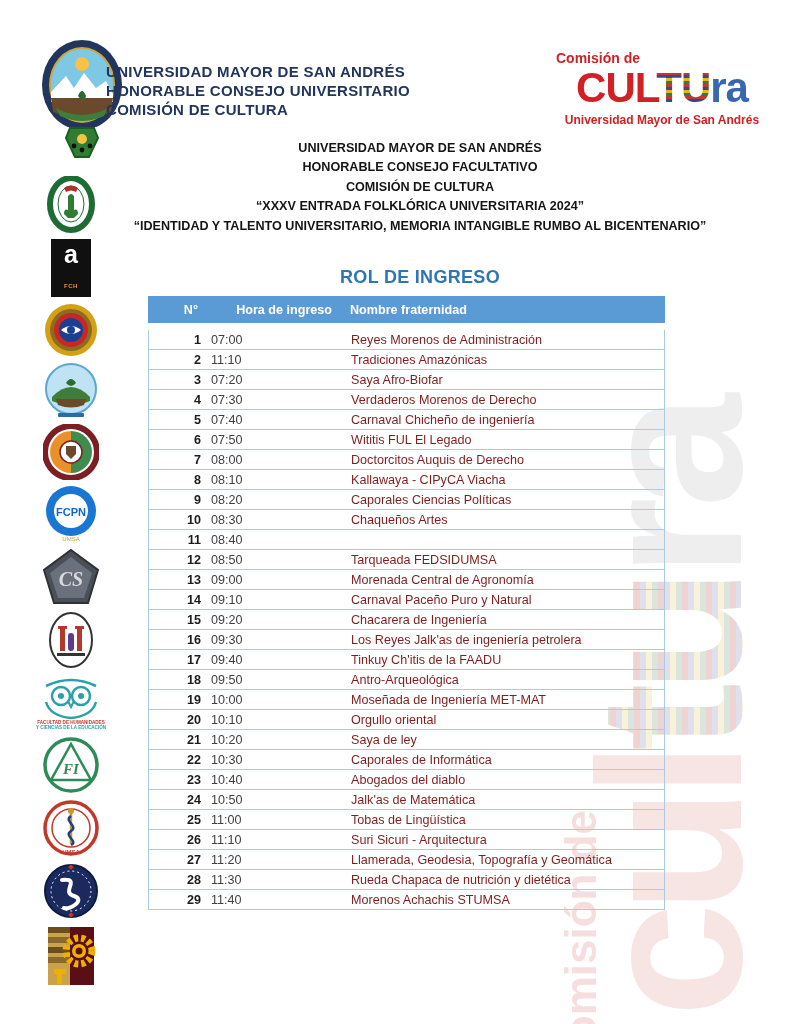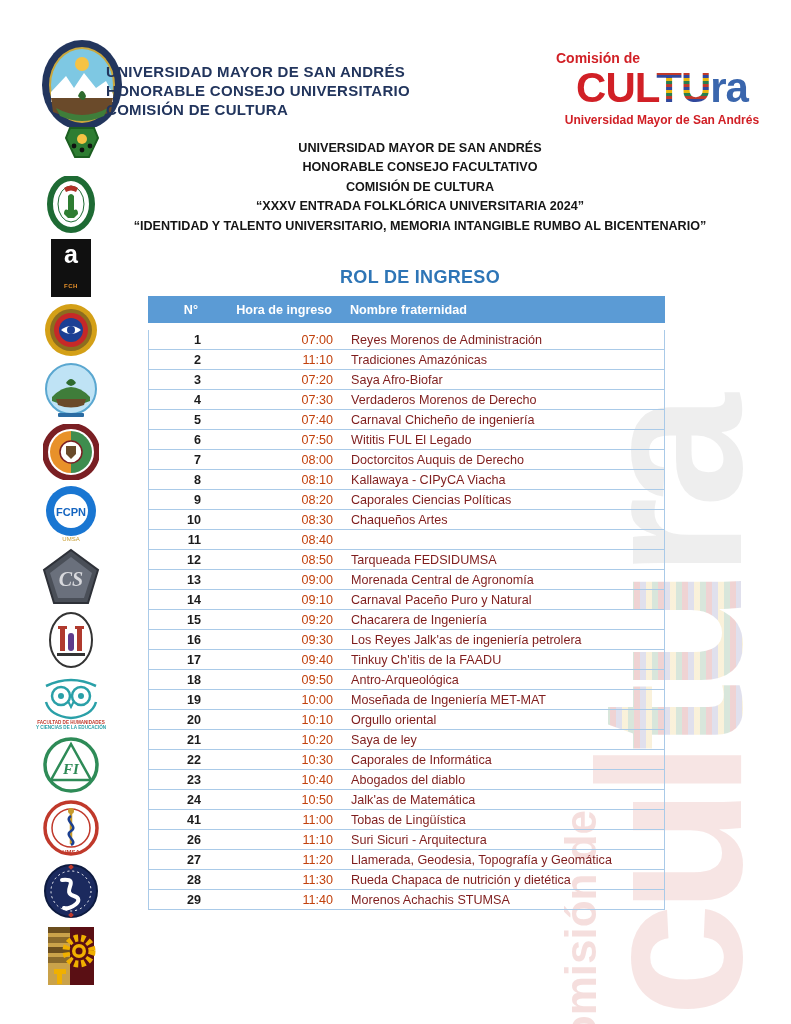--- a/index.html
+++ b/index.html
@@ -67,21 +67,21 @@
   .rol-table { position:absolute; left:148px; top:296px; width:517px; }
   .thead { display:grid; grid-template-columns:62px 130px 1fr; height:27px;
            background:#5b9bd5; color:#fff; font-size:12.6px; font-weight:700; align-items:center; }
   .th-n { text-align:right; padding-right:12px; }
   .th-h { text-align:right; padding-right:8px; }
   .th-f { text-align:left; padding-left:10px; }
   .tbody { margin-top:7px; border-left:1px solid #aacae8; border-right:1px solid #aacae8; }
   .tr { display:grid; grid-template-columns:62px 130px 1fr; height:20px; align-items:center;
         border-bottom:1px solid #aacae8; font-size:12.6px; color:#333; }
   .td-n { text-align:right; padding-right:10px; font-weight:700; color:#1c1c1c; }
-  .td-h { text-align:right; padding-right:8px; color:#c2410c; }
+  .td-h { padding-right:8px; color:#404040; }
   .td-f { text-align:left; padding-left:10px; color:#7f1d1d; white-space:nowrap; }
 </style>
 </head>
 <body>
 
 <div class="page">
 
   <div class="wm-word"><span class="wm-cul">cul</span><span class="wm-tu">tu</span><span class="wm-ra">ra</span></div>
   <div class="wm-comision">Comisión de</div>
 
@@ -412,21 +412,21 @@
     <div class="td-f">Abogados del diablo</div>
   </div>
 
   <div class="tr">
     <div class="td-n">24</div>
     <div class="td-h">10:50</div>
     <div class="td-f">Jalk'as de Matemática</div>
   </div>
 
   <div class="tr">
-    <div class="td-n">41</div>
+    <div class="td-n">25</div>
     <div class="td-h">11:00</div>
     <div class="td-f">Tobas de Lingüística</div>
   </div>
 
   <div class="tr">
     <div class="td-n">26</div>
     <div class="td-h">11:10</div>
     <div class="td-f">Suri Sicuri - Arquitectura</div>
   </div>
 

